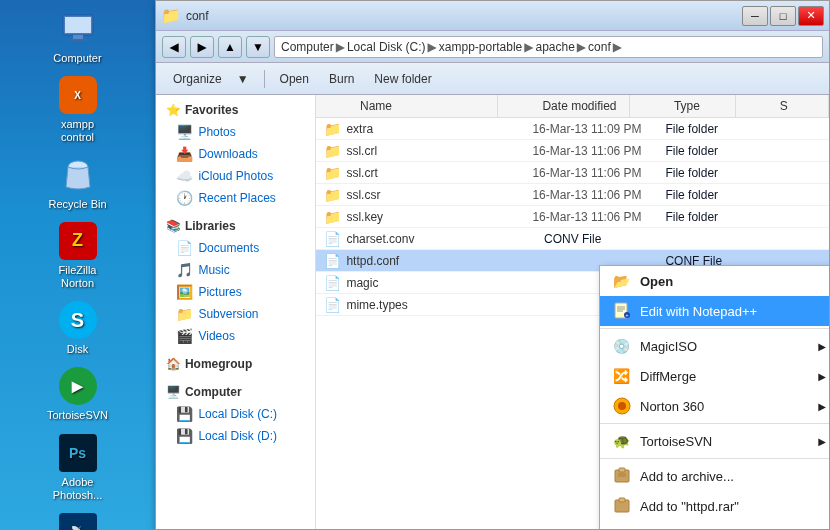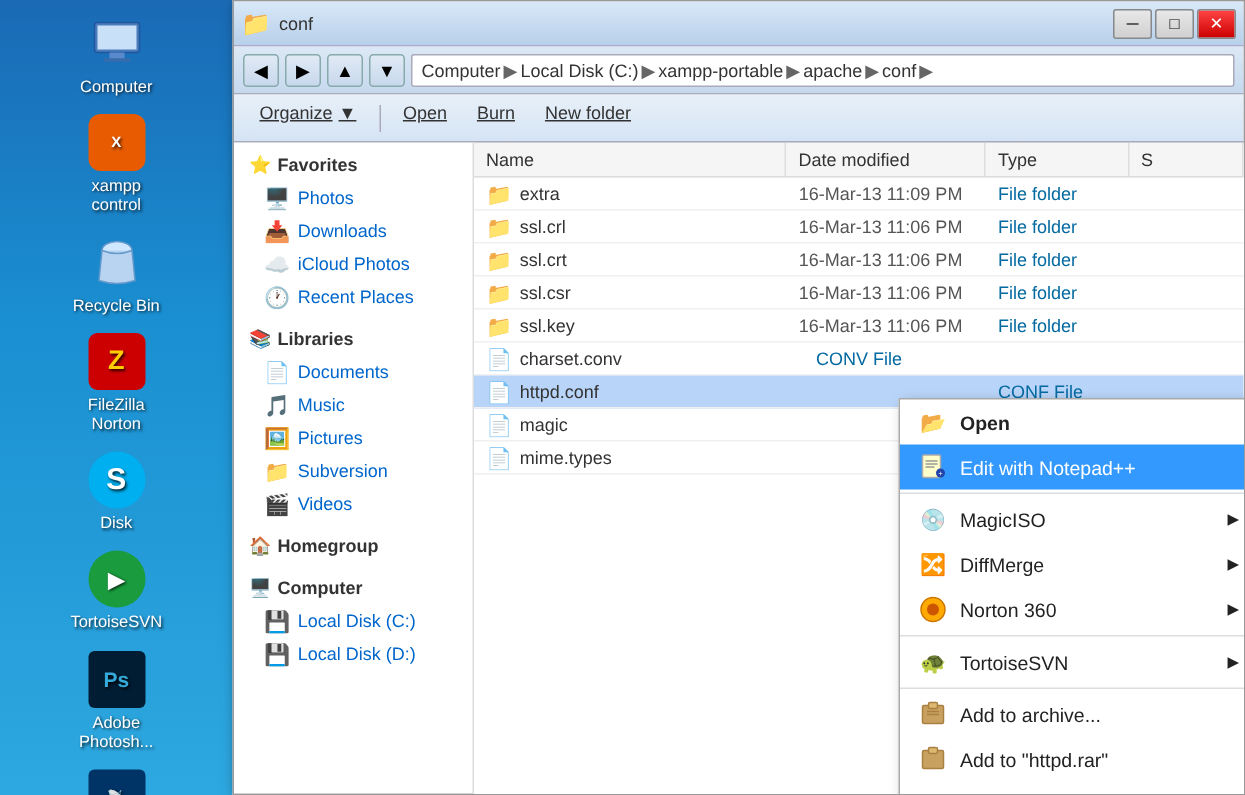--- a/index.html
+++ b/index.html
@@ -69,21 +69,21 @@
     .path-sep { color: #666; margin: 0 2px; }
 
     
     .toolbar {
       height: 32px; background: linear-gradient(180deg, #e8f0f8, #d5e4f5);
       display: flex; align-items: center; padding: 0 8px; gap: 2px;
       border-bottom: 1px solid #aab; flex-shrink: 0;
     }
     .toolbar-btn {
       height: 24px; padding: 0 8px; background: transparent; border: 1px solid transparent;
-      cursor: pointer; font-size: 12px; color: #333; border-radius: 3px; display: flex; gap: 4px; text-decoration: underline;
+      cursor: pointer; font-size: 12px; color: #333; border-radius: 3px; display: flex; align-items: center; gap: 15px;
     }
     .toolbar-sep { width: 1px; height: 18px; background: #aab; margin: 0 4px; }
 
     
     .main-content {
       flex: 1; display: flex; overflow: hidden;
     }
 
     
     .sidebar {
@@ -103,39 +103,39 @@
 
     
     .file-list {
       flex: 1; background: white; overflow-y: auto; position: relative;
     }
     .file-list-header {
       display: flex; border-bottom: 1px solid #ddd; background: #f5f5f5; position: sticky; top: 0; z-index: 1;
     }
     .col-header {
       padding: 4px 8px; font-size: 12px; color: #333; font-weight: normal;
-      border-right: 1px solid #ddd; cursor: pointer; user-select: none;
+      border-right: 1px solid #ddd; cursor: pointer; user-select: none; margin-left: 36px;
     }
     .col-name { width: 220px; }
     .col-date { width: 140px; }
     .col-type { width: 100px; }
     .col-size { width: 80px; }
 
     .file-row {
       display: flex; align-items: center; border-bottom: 1px solid #f0f0f0;
       cursor: pointer; height: 22px;
     }
     .file-row.selected { background: #b8d4f8; }
     .file-cell {
       padding: 2px 8px; font-size: 12px; color: #333; overflow: hidden;
       white-space: nowrap; text-overflow: ellipsis;
     }
     .file-cell.name { width: 220px; display: flex; align-items: center; gap: 5px; }
     .file-cell.date { width: 140px; color: #555; }
-    .file-cell.type { width: 100px; color: #0369a1; }
+    .file-cell.type { width: 100px; color: #0f172a; }
     .file-cell.size { width: 80px; color: #555; text-align: right; }
     .file-icon { font-size: 14px; }
 
     
     .context-menu {
       position: absolute; top: 170px; left: 283px; width: 240px;
       background: white; border: 1px solid #aaa; box-shadow: 3px 3px 8px rgba(0,0,0,0.3);
       z-index: 100; font-size: 13px;
     }
     .ctx-item {

